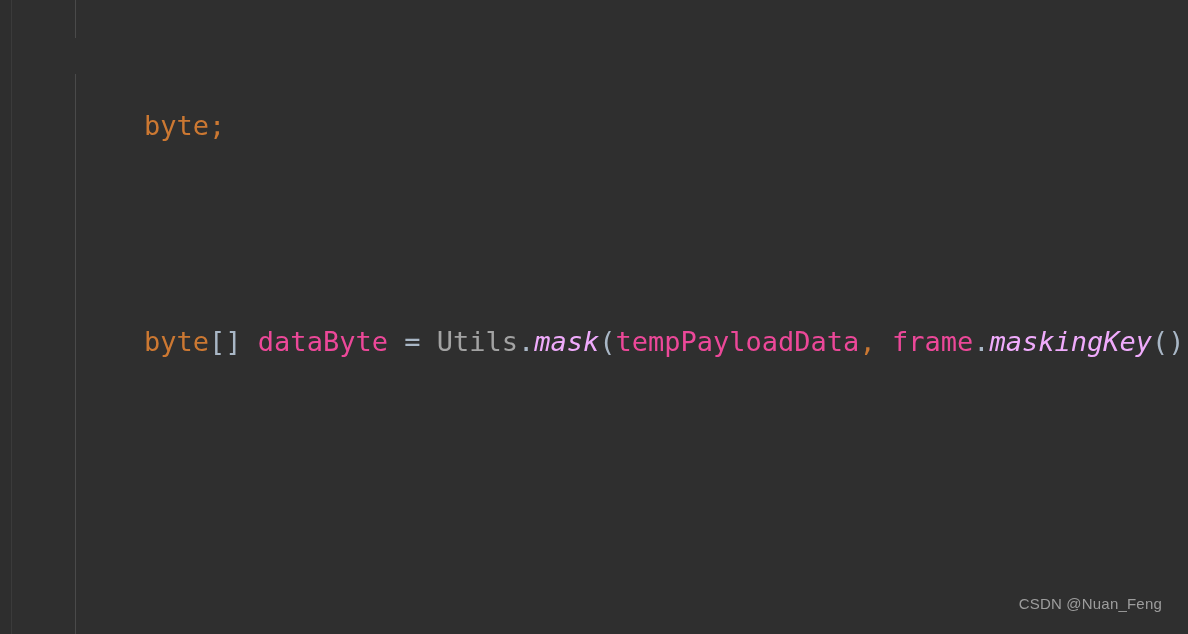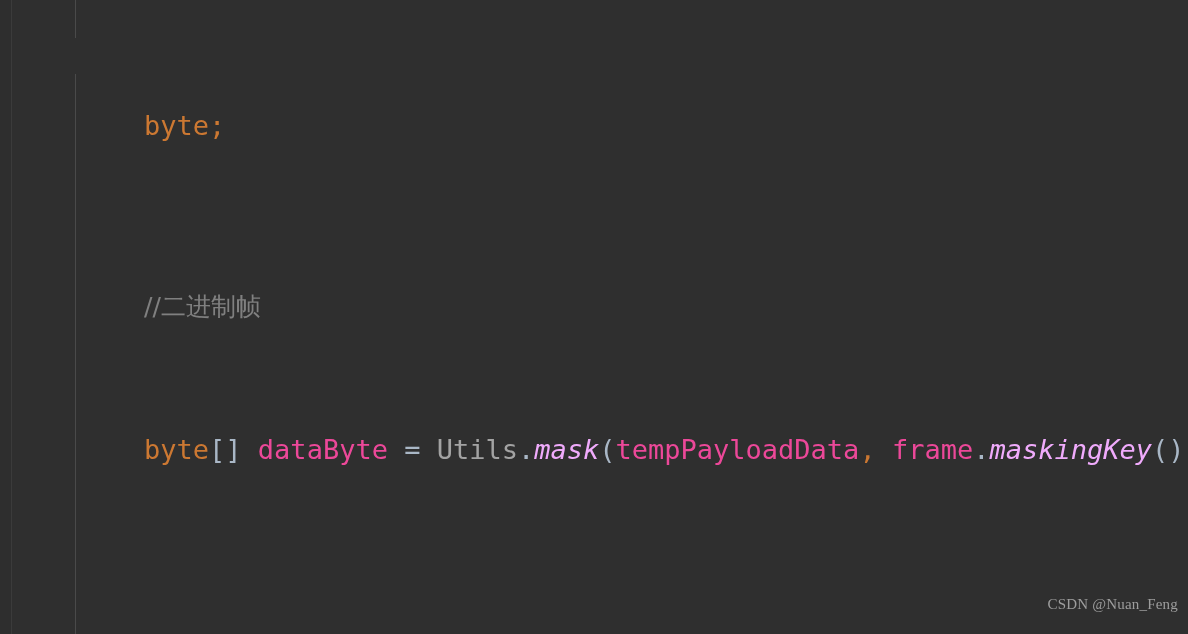--- a/index.html
+++ b/index.html
@@ -56,45 +56,44 @@
   .punct{ color: #a9b7c6; }
   .op   { color: #a9b7c6; }
   .comma{ color: #cc7832; }
   .semi { color: #cc7832; }
   .cn {
     font-family: "DejaVu Sans", "Liberation Sans", sans-serif;
     font-size: 25px;
   }
   #watermark {
     position: absolute;
-    right: 10px;
+    right: 26px;
     bottom: 12px;
     color: #9d9d9d;
-    font-family: Liberation Serif, serif;
+    font-family: Liberation Sans, sans-serif;
     font-size: 15px;
     letter-spacing: 0.2px;
     white-space: nowrap;
   }
 </style>
 </head>
 <body>
 
 <div id="editor" style="background: rgb(47, 47, 47); color: rgb(169, 183, 198); font-size: 27px; line-height: 36px;">
 
   <div class="gutter-strip"></div>
 
   <div class="indent-guide" style="left:75px; top:0px; height:38px;"></div>
   <div class="indent-guide" style="left:75px; top:74px; height:560px;"></div>
 
   <div id="code">
 
     <div class="line"><span class="kw">        byte</span><span class="semi">;</span></div>
 
 
-    <div class="line"><span class="cmt">        <span class="cn">//二进制帧</span></span></div>
 
     <div class="line"><span class="kw">        byte</span><span class="punct">[]</span> <span class="id">dataByte</span> <span class="op">=</span> <span class="cls">Utils</span><span class="punct">.</span><span class="meth">mask</span><span class="punct">(</span><span class="id">tempPayloadData</span><span class="comma">,</span> <span class="id">frame</span><span class="punct">.</span><span class="meth">maskingKey</span><span class="punct">())</span></div>
 
     
 
     
 
     
 
     

